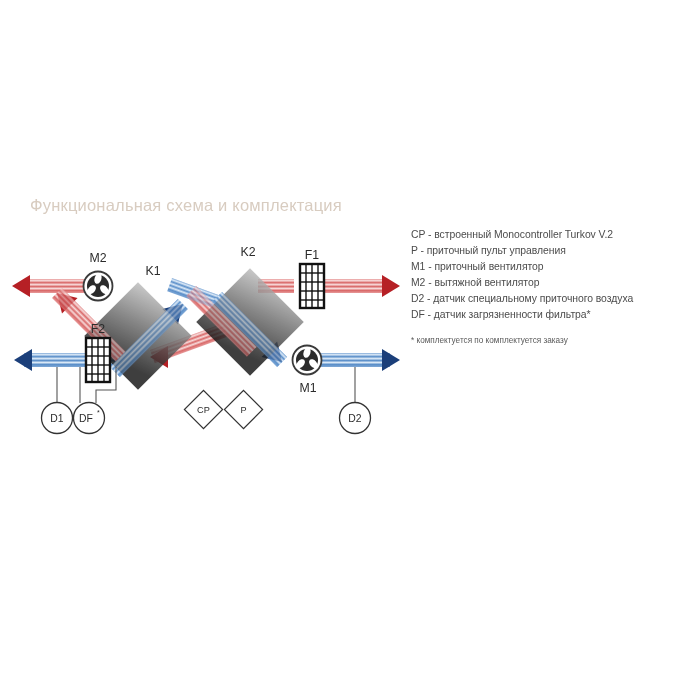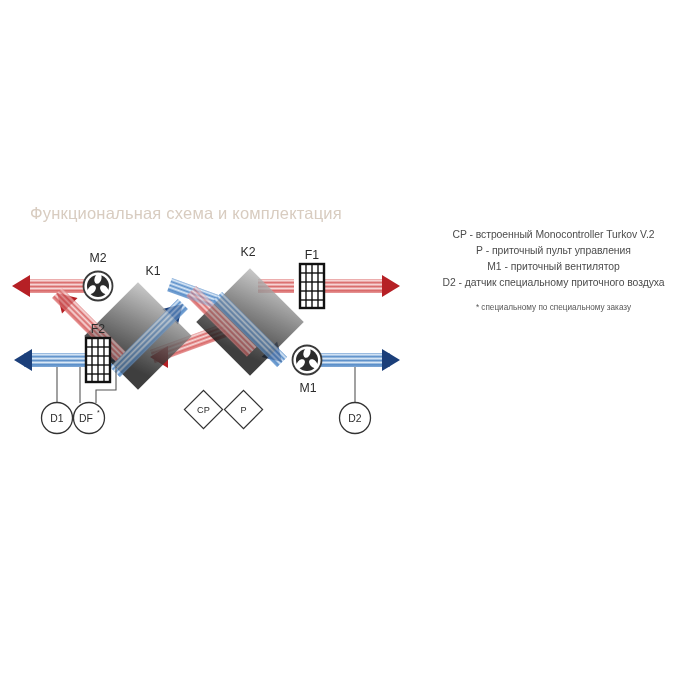--- a/index.html
+++ b/index.html
@@ -7,33 +7,32 @@
     width:700px;height:700px;
     background:#ffffff;
     font-family:"Liberation Sans", sans-serif;
     overflow:hidden;
     position:relative;
   }
   #page{position:absolute;inset:0;}
 
   .diagram-title{
     position:absolute;
-    left:30px;top:204px;
+    left:30px;top:196px;
     font-size:16.5px;
     color:#d8ccc0;
     letter-spacing:.2px;
     white-space:nowrap;
   }
 
   
   .legend{
     position:absolute;
     left:411px;top:227px;
     width:285px;
-    text-align:center;
   }
   .legend-row{
     font-size:10.4px;
     color:#4c4c4c;
     line-height:16.1px;
     white-space:nowrap;
     letter-spacing:-0.05px;
   }
   .legend-note{
     margin-top:12px;
@@ -258,17 +257,19 @@
     <text class="comp-label" x="153" y="35" text-anchor="middle">K1</text>
     <text class="comp-label" x="248" y="16" text-anchor="middle">K2</text>
     <text class="comp-label" x="312" y="19" text-anchor="middle">F1</text>
     <text class="comp-label" x="98" y="93" text-anchor="middle">F2</text>
   </svg>
 
   <div class="legend">
     <div class="legend-row">CP - встроенный Monocontroller Turkov V.2</div>
     <div class="legend-row">P - приточный пульт управления</div>
     <div class="legend-row">M1 - приточный вентилятор</div>
+    <div class="legend-row">M2 - вытяжной вентилятор</div>
     <div class="legend-row">D2 - датчик специальному приточного воздуха</div>
-    <div class="legend-note">* специальному по специальному заказу</div>
+    <div class="legend-row">DF - датчик загрязненности фильтра*</div>
+    <div class="legend-note">* комплектуется по комплектуется заказу</div>
   </div>
 
 </div>
 
 </body></html>

